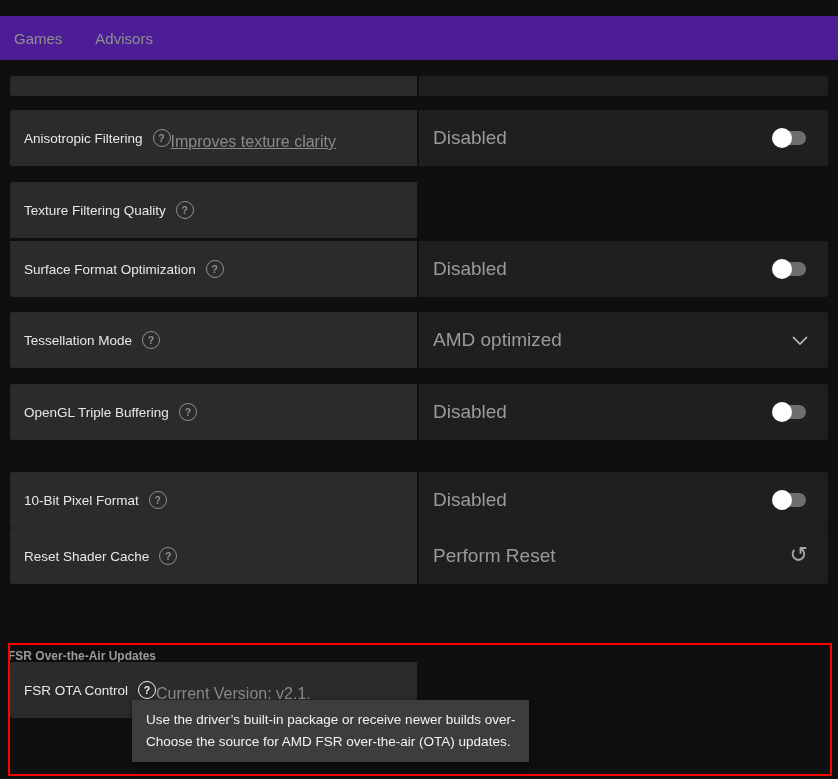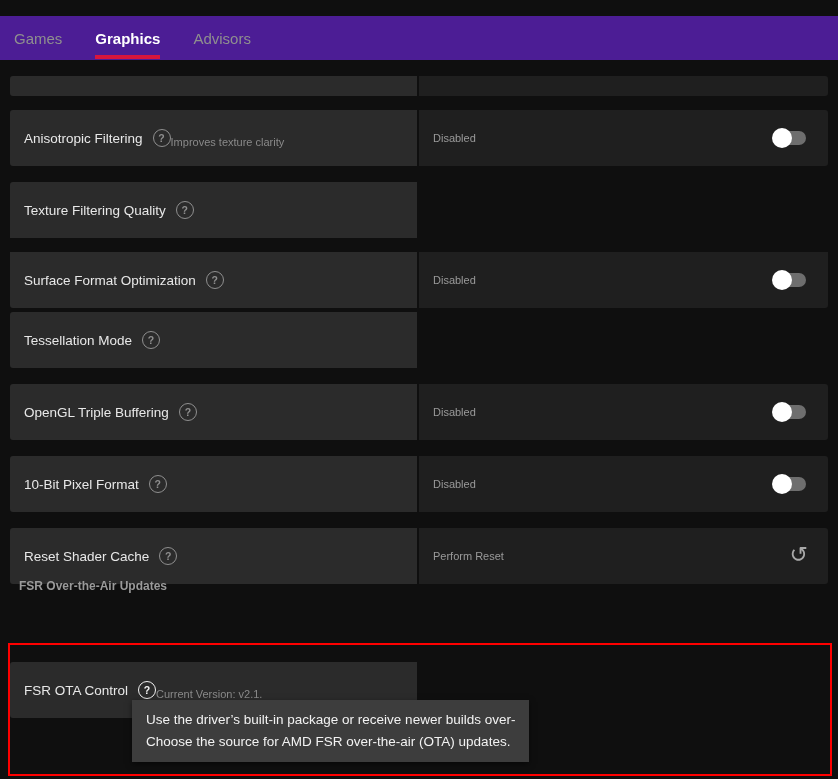--- a/index.html
+++ b/index.html
@@ -24,58 +24,58 @@
   }
   .tab.active { color: #ffffff; font-weight: bold; }
   .tab-underline {
     position: absolute; left: 0; right: 0; bottom: 1px; height: 4px;
     background: #d8163c;
   }
 
   
   .group { position: absolute; left: 10px; width: 818px; border-radius: 3px; overflow: hidden; }
   .row { display: flex; height: 56px; }
-  .row + .row { margin-top: 14px; }
+  .row + .row { margin-top: 3px; }
   .row.short { height: 20px; }
   .cell-l {
     width: 407px; flex: 0 0 407px; background: #2b2b2b;
     display: flex; align-items: center;
     padding: 0 14px; box-sizing: border-box; margin-right: 2px;
   }
   .cell-r {
     flex: 1; background: #1f1f1f;
     display: flex; align-items: center;
     padding: 0 20px 0 14px; box-sizing: border-box;
   }
   .label-stack { display: flex; flex-direction: row; justify-content: center; }
   .title-line { display: flex; align-items: center; }
   .title { color: #e8e8e8; font-size: 13.5px; white-space: nowrap; }
-  .sub { color: #8a8a8a; font-size: 11px; margin-top: 8px; white-space: nowrap; }
+  .sub { color: #8a8a8a; font-size: 16px; margin-top: 8px; white-space: nowrap; text-decoration: underline; }
   .help {
     width: 16px; height: 16px; margin-left: 10px; flex: 0 0 auto;
     border: 1.5px solid #8f8f8f; border-radius: 50%;
     color: #8f8f8f; font-size: 10.5px; font-weight: bold;
     display: flex; align-items: center; justify-content: center;
     cursor: default;
   }
   .help.active { border-color: #f2f2f2; color: #f2f2f2; }
-  .value { color: #9a9a9a; font-size: 11px; white-space: nowrap; }
+  .value { color: #9a9a9a; font-size: 19px; white-space: nowrap; }
   .ctrl { margin-left: auto; display: flex; align-items: center; }
 
   
   .toggle { position: relative; width: 30px; height: 14px; background: #6e6e6e; border-radius: 7px; margin-right: 2px; cursor: pointer; }
   .toggle .knob { position: absolute; left: -4px; top: -3px; width: 20px; height: 20px; border-radius: 50%; background: #ffffff; }
 
   .chevron { display: flex; align-items: center; cursor: pointer; }
   .reset-icon { font-size: 22px; line-height: 22px; color: #a8a8a8; cursor: pointer; transform: translateY(-1px); }
 
   
   .section-label {
-    position: absolute; left: 8px; top: 579px;
-    font-size: 12px; font-weight: bold; color: #9a9a9a; margin-left: 11px;
+    position: absolute; left: 8px; top: 649px;
+    font-size: 12px; font-weight: bold; color: #9a9a9a;
   }
   .highlight-box {
     position: absolute; left: 8px; top: 643px; width: 824px; height: 133px;
     border: 2px solid #ff0000; box-sizing: border-box;
     pointer-events: none; z-index: 10;
   }
   .tooltip {
     position: absolute; left: 132px; top: 700px;
     background: #3d3d3d; color: #f2f2f2;
     padding: 9px 14px; font-size: 13.5px; line-height: 22px;
@@ -84,24 +84,20 @@
   .tooltip div { white-space: nowrap; }
 </style>
 </head>
 <body>
 
 <div class="header">
   <div class="tabs">
     <div class="tab">
       <span>Games</span>
     </div>
-    <div class="tab active">
-      <span>Graphics</span>
-      <div class="tab-underline"></div>
-    </div>
     <div class="tab">
       <span>Advisors</span>
     </div>
   </div>
 </div>
 
 <div class="group" style="top:76px">
   <div class="row short">
     <div class="cell-l"></div>
     <div class="cell-r"></div>
@@ -158,20 +154,28 @@
 </div>
 
 <div class="group" style="top:312px">
   <div class="row">
     <div class="cell-l">
       <div class="title-line">
         <span class="title">Tessellation Mode</span>
         <span class="help">?</span>
       </div>
     </div>
+    <div class="cell-r">
+      <span class="value">AMD optimized</span>
+      <div class="ctrl chevron">
+        <svg width="16" height="9" viewBox="0 0 16 9">
+            <polyline points="1,1 8,8 15,1" fill="none" stroke="#c4c4c4" stroke-width="1.6"></polyline>
+          </svg>
+      </div>
+    </div>
   </div>
 </div>
 
 <div class="group" style="top:384px">
   <div class="row">
     <div class="cell-l">
       <div class="title-line">
         <span class="title">OpenGL Triple Buffering</span>
         <span class="help">?</span>
       </div>
@@ -180,21 +184,21 @@
       <span class="value">Disabled</span>
       <div class="ctrl">
         <div class="toggle">
           <div class="knob"></div>
         </div>
       </div>
     </div>
   </div>
 </div>
 
-<div class="group" style="top:456px">
+<div class="group" style="top:472px">
   <div class="row">
     <div class="cell-l">
       <div class="title-line">
         <span class="title">10-Bit Pixel Format</span>
         <span class="help">?</span>
       </div>
     </div>
     <div class="cell-r">
       <span class="value">Disabled</span>
       <div class="ctrl">

